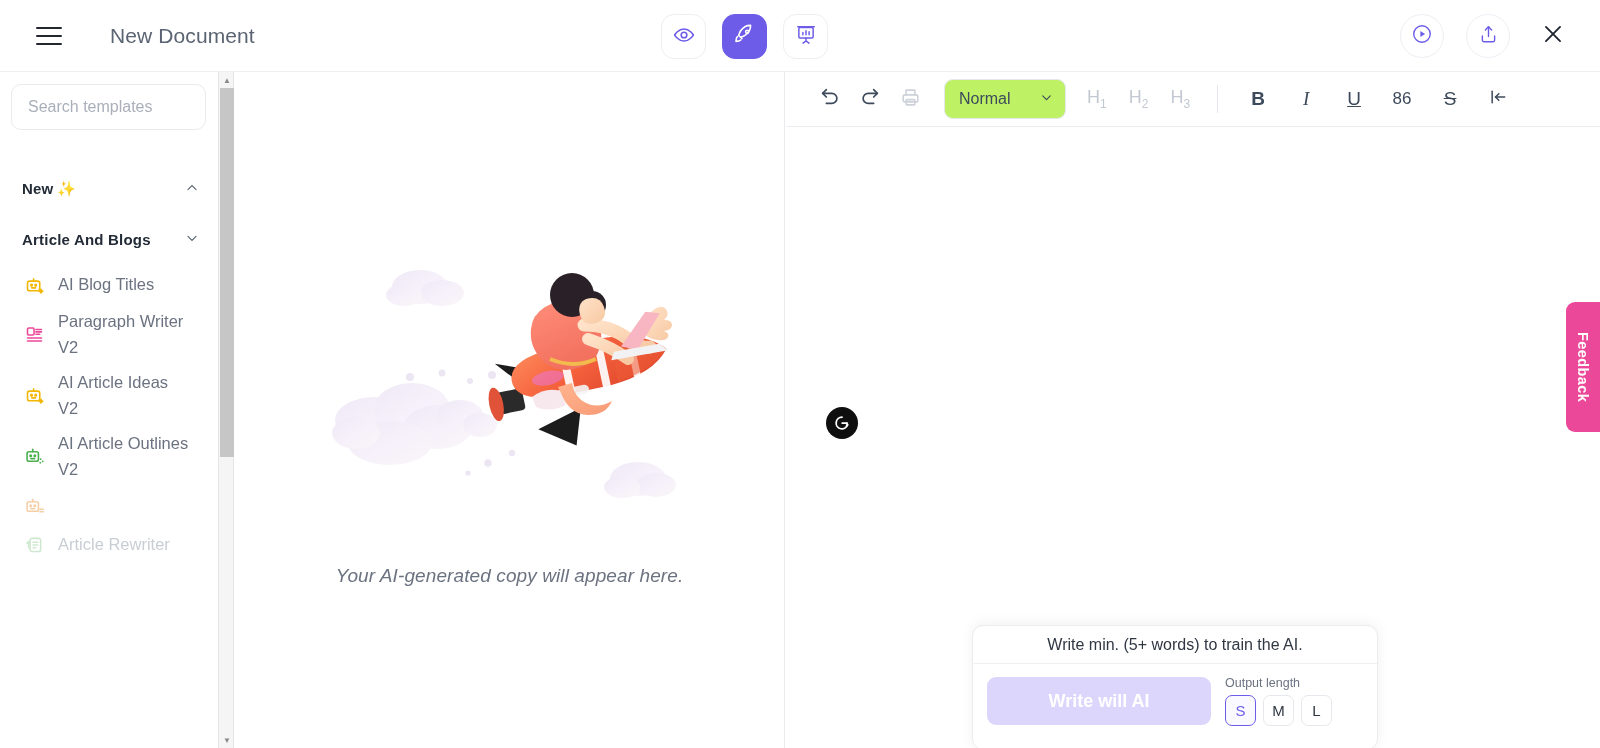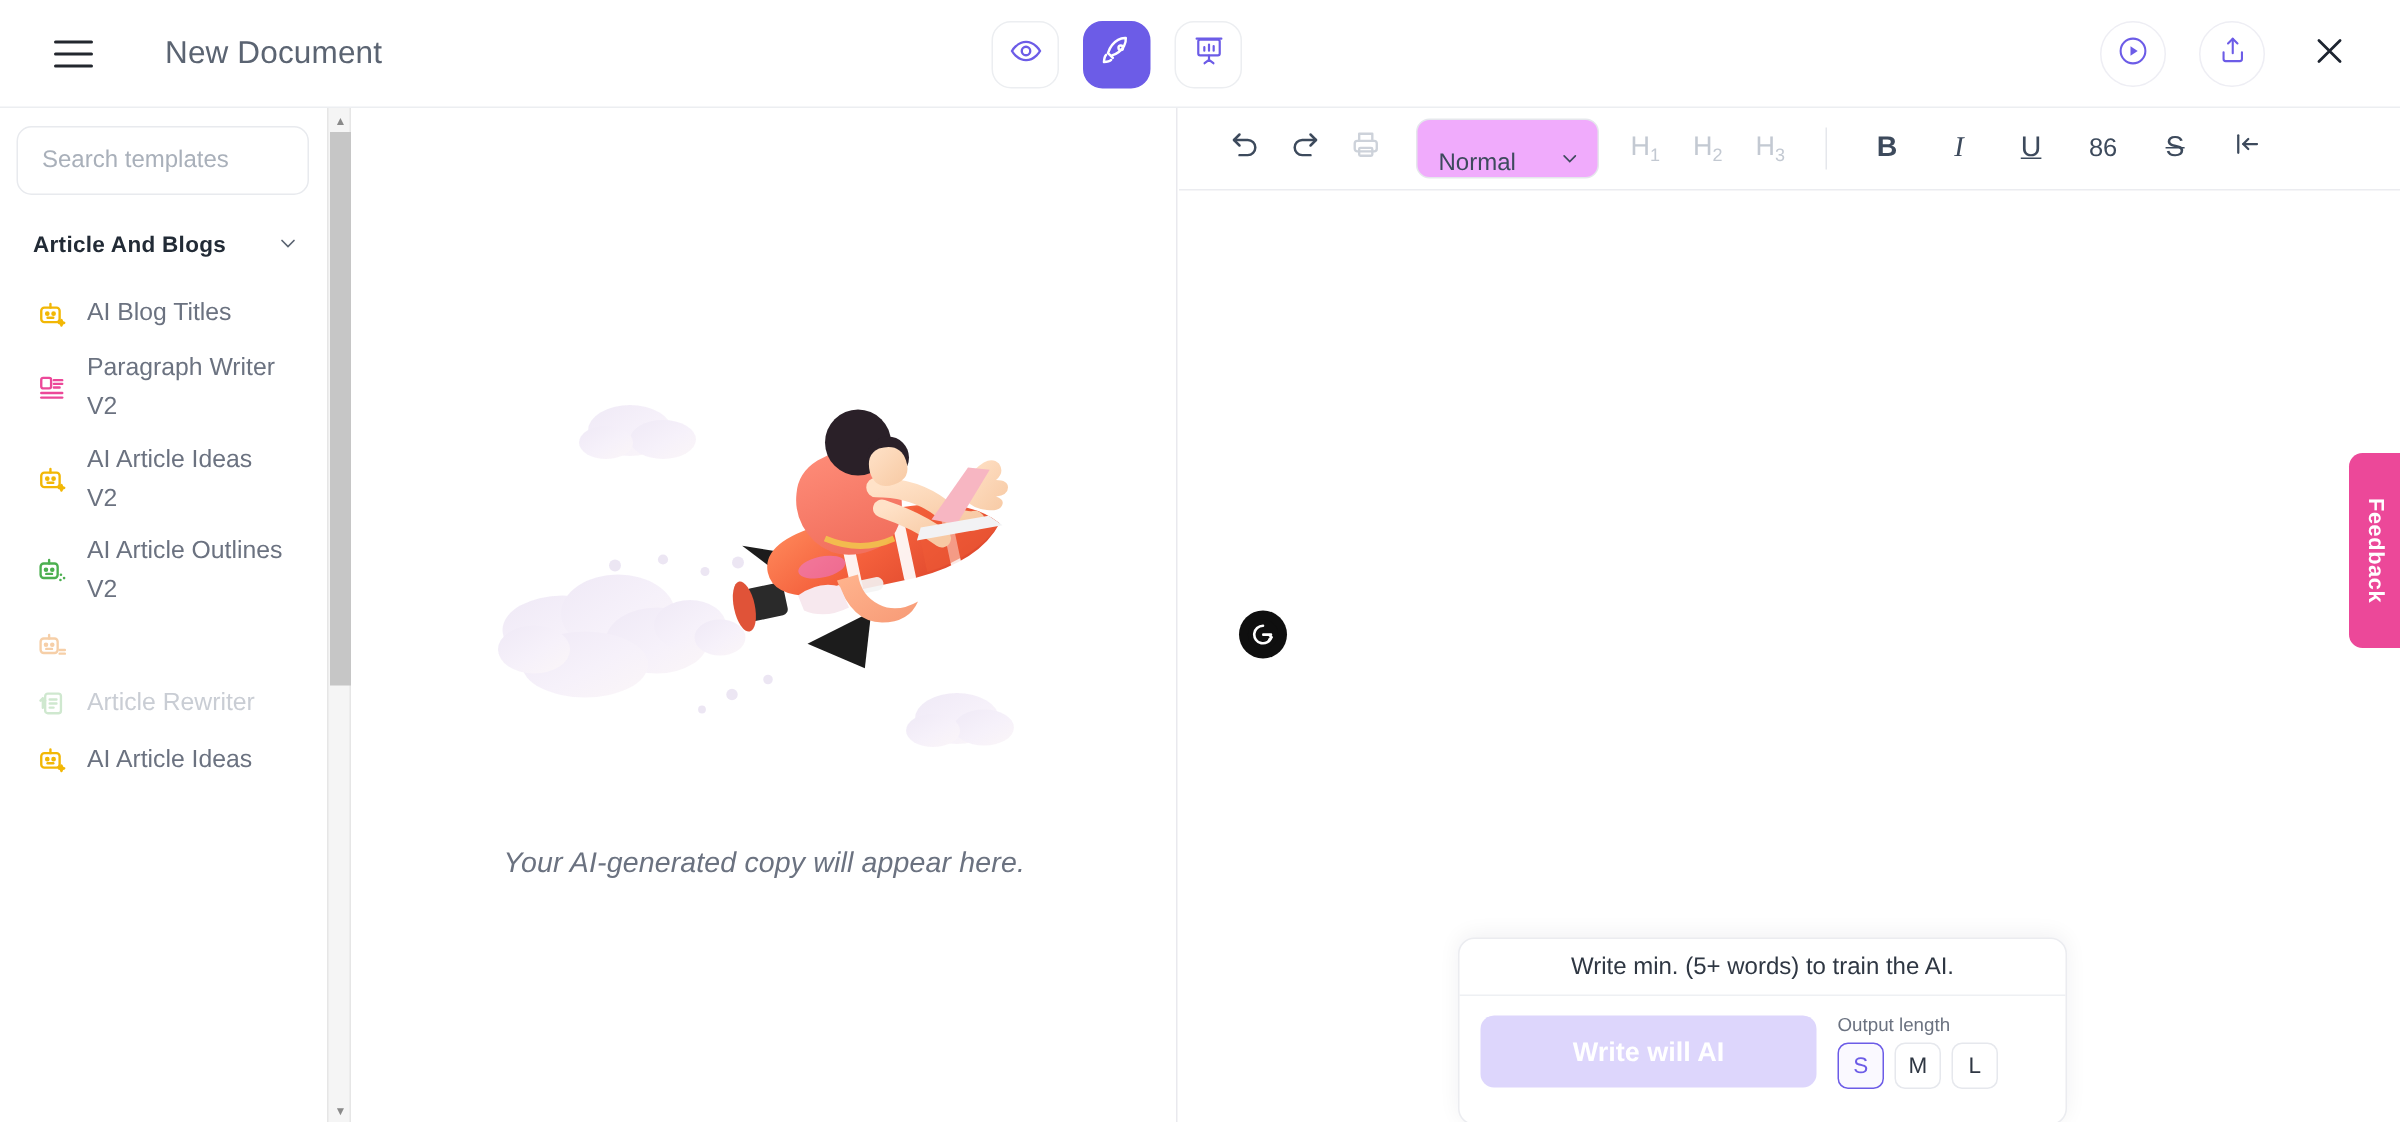--- a/index.html
+++ b/index.html
@@ -124,22 +124,22 @@
   }
   .tb {
     width: 40px; height: 40px; display: flex; align-items: center;
     justify-content: center; cursor: pointer; color: #3d4a5c;
   }
   .tb.muted { color: #cdd2da; }
   .htag { font-size: 18px; color: #c3c9d2; cursor: pointer; padding: 0 11px; }
   .htag sub { font-size: 12px; }
   .style-select {
     margin: 0 10px 0 14px; width: 122px; height: 40px;
-    border: 1px solid #e5e7ec; border-radius: 9px; background: #f0abfc;
-    display: flex; align-items: flex-end; justify-content: space-between;
+    border: 1px solid #e5e7ec; border-radius: 9px; background: #bef264;
+    display: flex; align-items: center; justify-content: space-between;
     padding: 0 11px 0 14px; cursor: pointer;
   }
   .style-select span { font-size: 16px; color: #3d4a5c; }
   .tdiv { width: 1px; height: 28px; background: #e5e7ec; margin: 0 16px; }
   .fmt {
     font-size: 19px; color: #3d4a5c; cursor: pointer;
     width: 48px; text-align: center;
   }
   .grammarly {
     position: absolute; left: 40px; top: 335px;
@@ -255,20 +255,28 @@
         </span>
       </div>
     </div>
   </div>
 
   <div class="sidebar">
     <div class="search-wrap">
       <input class="search-input" type="text" placeholder="Search templates" style="">
     </div>
 
+    <div class="sec-head sec-new">
+      <span class="lbl">New ✨</span>
+      <span class="chev">
+        <svg width="16" height="16" viewBox="0 0 24 24" fill="none" stroke="#5b6472" stroke-width="1.7" stroke-linecap="round">
+            <path d="M6 14.5l6-6 6 6"></path>
+          </svg>
+      </span>
+    </div>
 
     <div class="sec-head sec-art">
       <span class="lbl">Article And Blogs</span>
       <span class="chev">
         <svg width="16" height="16" viewBox="0 0 24 24" fill="none" stroke="#5b6472" stroke-width="1.7" stroke-linecap="round">
             <path d="M6 9.5l6 6 6-6"></path>
           </svg>
       </span>
     </div>
 
@@ -347,33 +355,20 @@
         <span class="ic">
           <svg width="21" height="21" viewBox="0 0 24 24" fill="none" stroke="#cfe8cf" stroke-width="1.8" stroke-linecap="round" stroke-linejoin="round">
             <rect x="7" y="5" width="12" height="15" rx="2"></rect>
             <path d="M10.4 9.5h5.2M10.4 12.6h5.2M10.4 15.7h3"></path>
             <path d="M5.2 8.6v7.2M3.4 10.4l1.8-1.8 1.8 1.8"></path>
           </svg>
         </span>
         <span class="tname">Article Rewriter</span>
       </div>
 
-      <div class="tpl">
-        <span class="ic">
-          <svg width="21" height="21" viewBox="0 0 24 24" fill="none" stroke="#f2b705" stroke-width="1.8" stroke-linecap="round" stroke-linejoin="round">
-            <rect x="4" y="7" width="14" height="11" rx="2.4"></rect>
-              <path d="M11 4.2V7"></path>
-            <circle cx="8.6" cy="11.6" r=".9" fill="#f2b705"></circle>
-              <circle cx="13.4" cy="11.6" r=".9" fill="#f2b705"></circle>
-            <path d="M8.8 14.7h4.4"></path>
-              <path d="M19.4 16.4l.6 1.5 1.5.6-1.5.6-.6 1.5-.6-1.5-1.5-.6 1.5-.6z" fill="#f2b705"></path>
-          </svg>
-        </span>
-        <span class="tname">AI Article Ideas</span>
-      </div>
 
 
     </div>
   </div>
 
   <div class="sb-scroll">
     <div class="sb-arrow up">▲</div>
     <div class="sb-thumb"></div>
     <div class="sb-arrow down">▼</div>
   </div>

